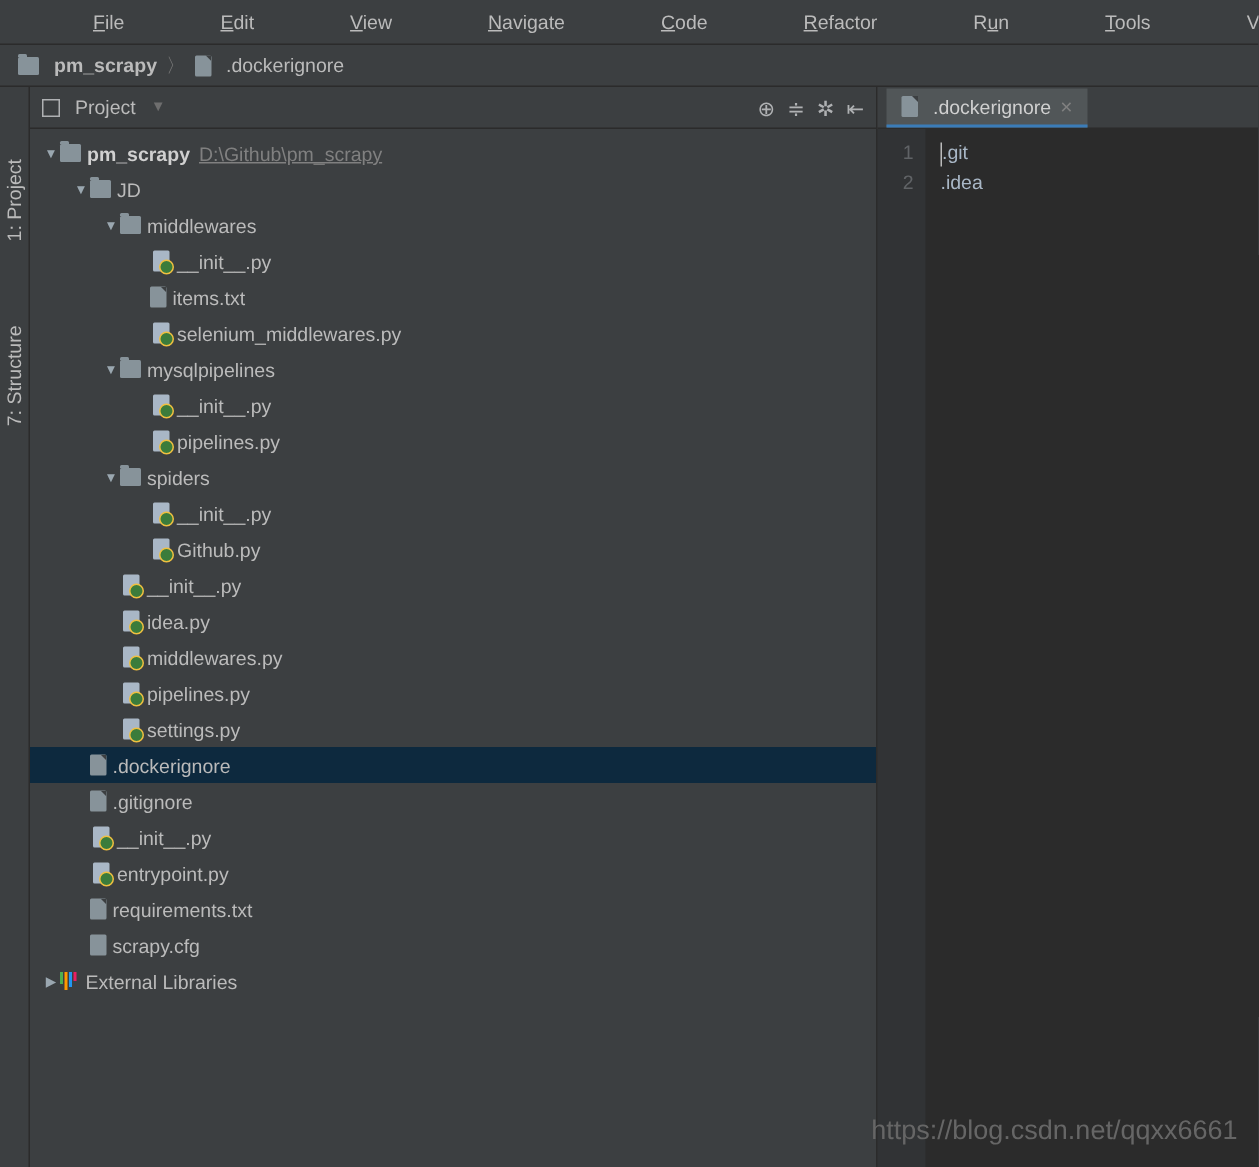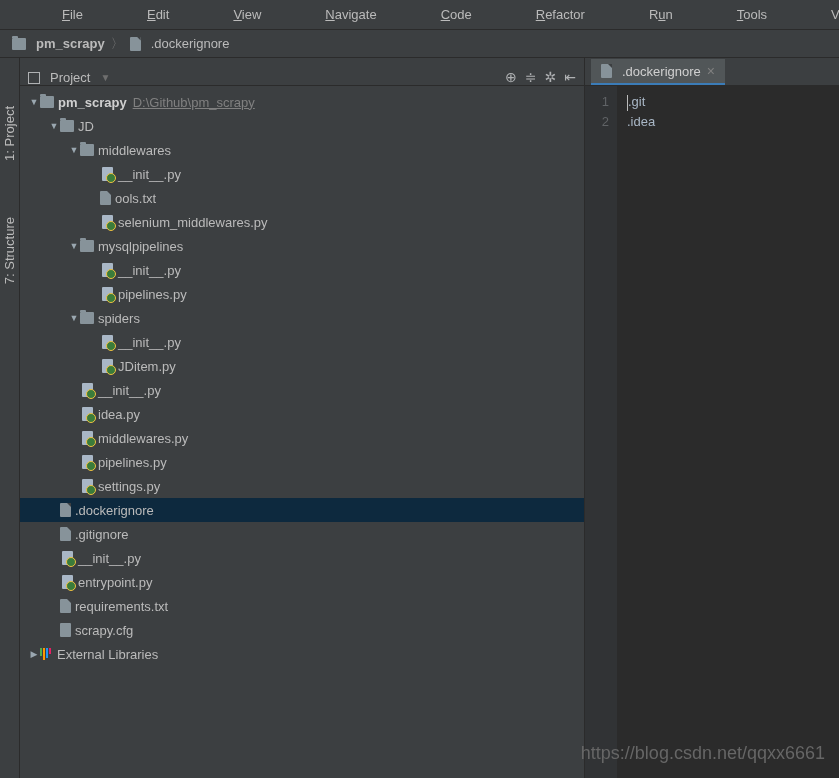--- a/index.html
+++ b/index.html
@@ -14,21 +14,21 @@
 .file-icon::before { content: ''; position: absolute; top: 0; right: 0; width: 4px; height: 4px; background: #3c3f41; clip-path: polygon(100% 0, 100% 100%, 0 0); }
 .py-icon { width: 14px; height: 14px; display: inline-flex; align-items: center; justify-content: center; margin-right: 4px; position: relative; }
 .py-icon::before { content: ''; width: 11px; height: 14px; background: #a9b7c6; border-radius: 1px; display: block; }
 .py-icon::after { content: ''; position: absolute; right: -2px; bottom: -2px; width: 8px; height: 8px; background: #3b7c3b; border: 1px solid #f0c040; border-radius: 50%; }
 .cfg-icon { width: 11px; height: 14px; background: #87939a; display: inline-block; margin-right: 4px; border-radius: 1px; }
 .breadcrumb-sep { color: #787878; }
 .main-area { flex: 1; display: flex; overflow: hidden; }
 .sidebar-tabs { width: 20px; background: #3c3f41; border-right: 1px solid #2b2b2b; display: flex; flex-direction: column; align-items: center; padding-top: 40px; gap: 40px; }
 .sidebar-tab { writing-mode: vertical-rl; transform: rotate(180deg); font-size: 12px; cursor: pointer; padding: 8px 2px; color: #bbbbbb; display: flex; align-items: center; gap: 4px; }
 .project-panel { width: 565px; background: #3c3f41; display: flex; flex-direction: column; border-right: 1px solid #2b2b2b; }
-.panel-header { height: 28px; display: flex; align-items: flex-end; padding: 0 8px; border-bottom: 1px solid #2b2b2b; justify-content: space-between; }
+.panel-header { height: 28px; display: flex; align-items: center; padding: 0 8px; border-bottom: 1px solid #2b2b2b; justify-content: space-between; }
 .panel-header-left { display: flex; align-items: center; gap: 6px; }
 .panel-header-right { display: flex; align-items: center; gap: 8px; color: #afb1b3; }
 .toolbar-icon { cursor: pointer; font-size: 14px; }
 .dropdown-arrow { color: #6e6e6e; font-size: 10px; margin-left: 4px; }
 .tree { flex: 1; overflow: auto; padding: 4px 0; }
 .tree-row { display: flex; align-items: center; height: 24px; padding-left: 8px; cursor: pointer; white-space: nowrap; }
 .tree-row.selected { background: #0d293e; }
 .tree-arrow { width: 12px; color: #9aa7b0; font-size: 9px; display: inline-flex; justify-content: center; }
 .tree-indent { display: inline-block; width: 20px; }
 .tree-label { color: #bbbbbb; }
@@ -129,21 +129,21 @@
           <span class="tree-arrow"></span>
           <span class="py-icon"></span>
           <span class="tree-label">__init__.py</span>
         </div>
       <div class="tree-row">
           <span class="tree-indent"></span>
           <span class="tree-indent"></span>
           <span class="tree-indent"></span>
           <span class="tree-arrow"></span>
           <span class="file-icon"></span>
-          <span class="tree-label">ools.txt</span>
+          <span class="tree-label">items.txt</span>
         </div>
       <div class="tree-row">
           <span class="tree-indent"></span>
           <span class="tree-indent"></span>
           <span class="tree-indent"></span>
           <span class="tree-arrow"></span>
           <span class="py-icon"></span>
           <span class="tree-label">selenium_middlewares.py</span>
         </div>
       <div class="tree-row">
@@ -183,21 +183,21 @@
           <span class="tree-arrow"></span>
           <span class="py-icon"></span>
           <span class="tree-label">__init__.py</span>
         </div>
       <div class="tree-row">
           <span class="tree-indent"></span>
           <span class="tree-indent"></span>
           <span class="tree-indent"></span>
           <span class="tree-arrow"></span>
           <span class="py-icon"></span>
-          <span class="tree-label">JDitem.py</span>
+          <span class="tree-label">Github.py</span>
         </div>
       <div class="tree-row">
           <span class="tree-indent"></span>
           <span class="tree-indent"></span>
           <span class="tree-arrow"></span>
           <span class="py-icon"></span>
           <span class="tree-label">__init__.py</span>
         </div>
       <div class="tree-row">
           <span class="tree-indent"></span>

